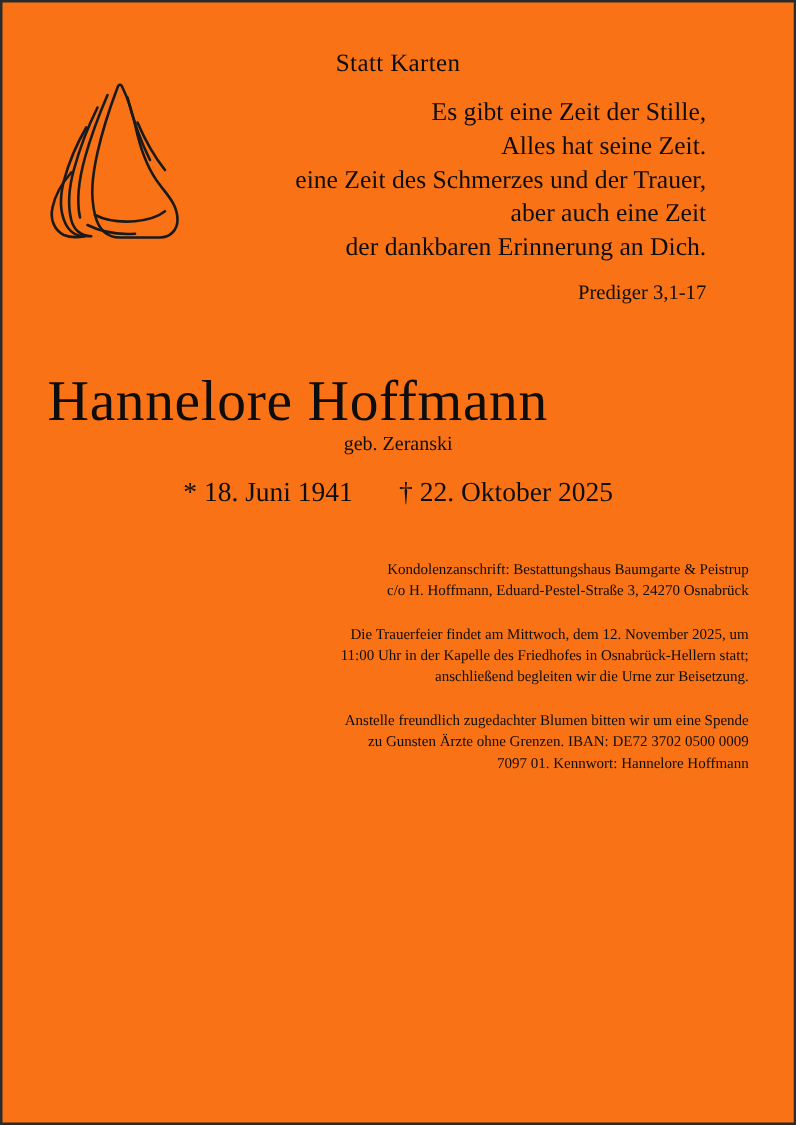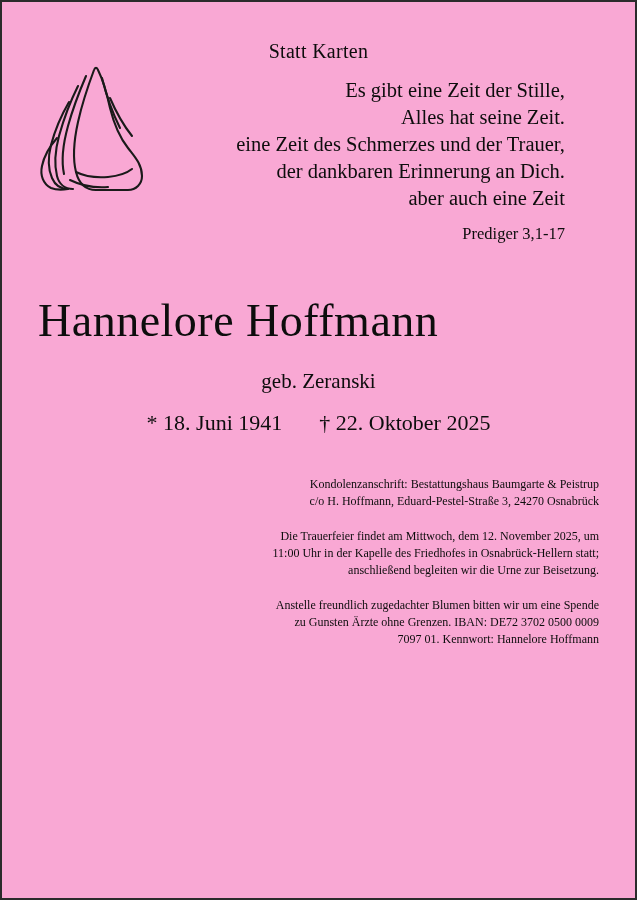--- a/index.html
+++ b/index.html
@@ -12,21 +12,21 @@
     height: 900px;
     font-family: "Liberation Serif", serif;
     color: #0d0d0d;
     overflow: hidden;
   }
   .obituary {
     position: relative;
     width: 637px;
     height: 900px;
     box-sizing: border-box;
-    background: #f9a8d4;
+    background: #f97316;
     border: 2px solid #2b2b2b;
     padding: 0;
   }
   .inner {
     position: absolute;
     left: 0; top: 0; right: 0; bottom: 0;
     padding: 26px 36px 18px 36px;
     box-sizing: border-box;
   }
 
@@ -63,22 +63,21 @@
 
   .name {
     font-size: 46px;
     line-height: 1.1;
     margin-top: 52px;
     font-weight: normal;
     letter-spacing: 0.5px;
   }
   .maiden {
     text-align: center;
-    font-size: 21px;
-    margin-top: 22px;
+    font-size: 16px;
   }
   .dates {
     text-align: center;
     font-size: 22px;
     margin-top: 16px;
   }
   .dates .gap { display: inline-block; width: 26px; }
 
   .mourners {
     text-align: center;
@@ -119,22 +118,22 @@
           <path d="M78 18 C82 34, 88 52, 96 68"></path>
           <path d="M86 38 C92 52, 100 66, 108 76"></path>
         </g>
       </svg>
     </div>
 
     <div class="verse">
       <span class="line">Es gibt eine Zeit der Stille,</span>
       <span class="line">Alles hat seine Zeit.</span>
       <span class="line">eine Zeit des Schmerzes und der Trauer,</span>
+      <span class="line">aber auch eine Zeit</span>
       <span class="line">der dankbaren Erinnerung an Dich.</span>
-      <span class="line">aber auch eine Zeit</span>
     </div>
     <div class="verse-source">Prediger 3,1-17</div>
 
     <div class="name">Hannelore Hoffmann</div>
     <div class="maiden">geb. Zeranski</div>
     <div class="dates">
       <span>* 18. Juni 1941</span>
       <span class="gap"></span>
       <span>† 22. Oktober 2025</span>
     </div>

